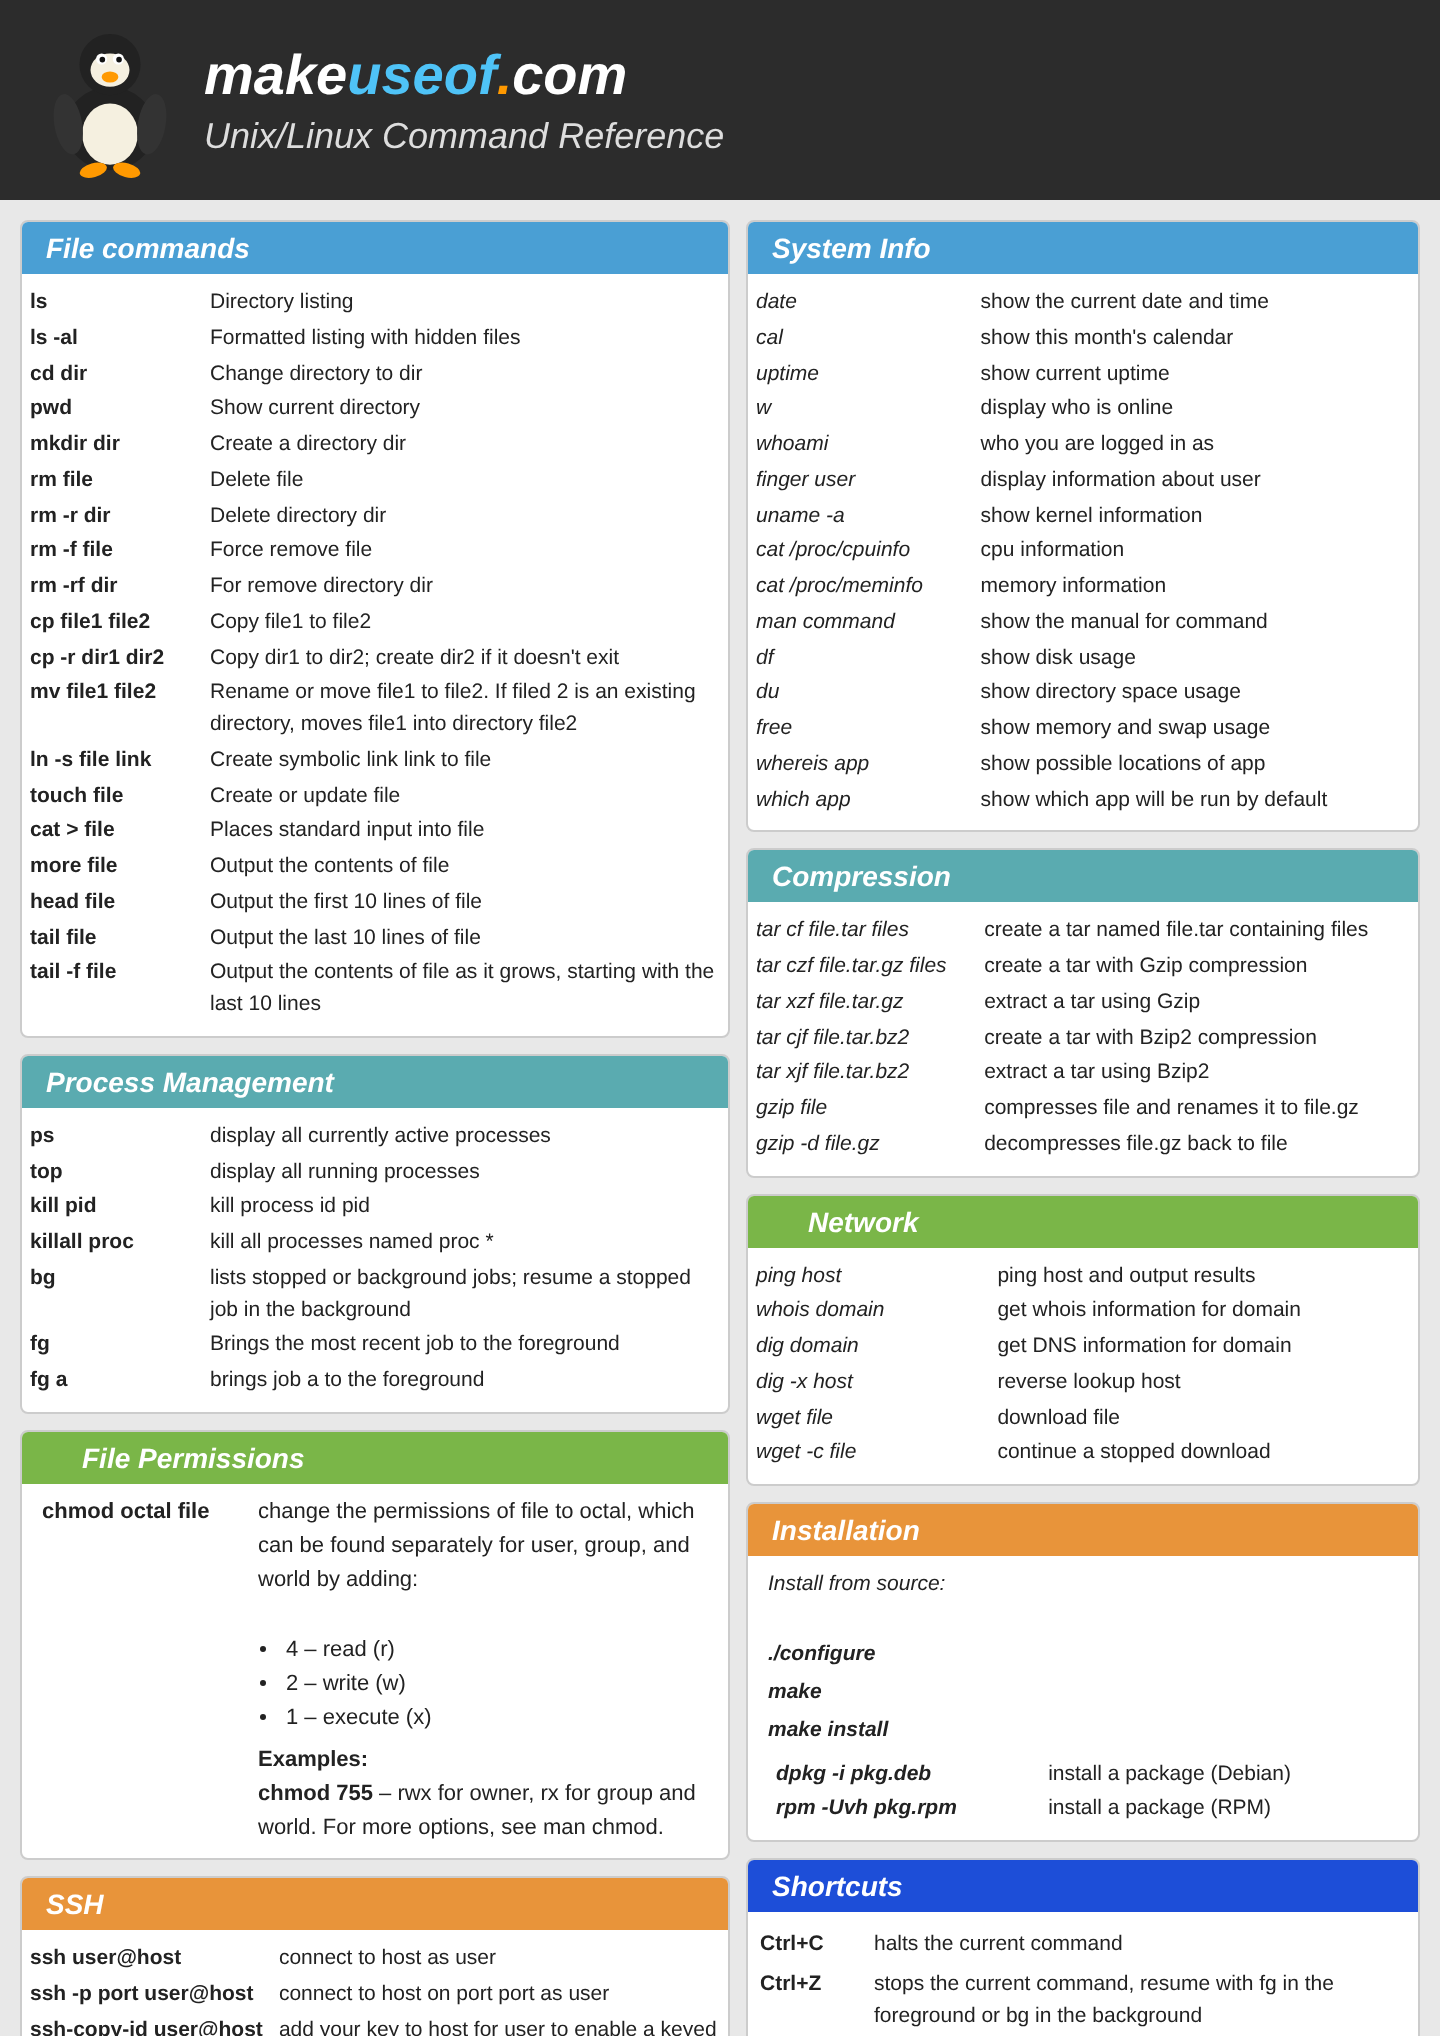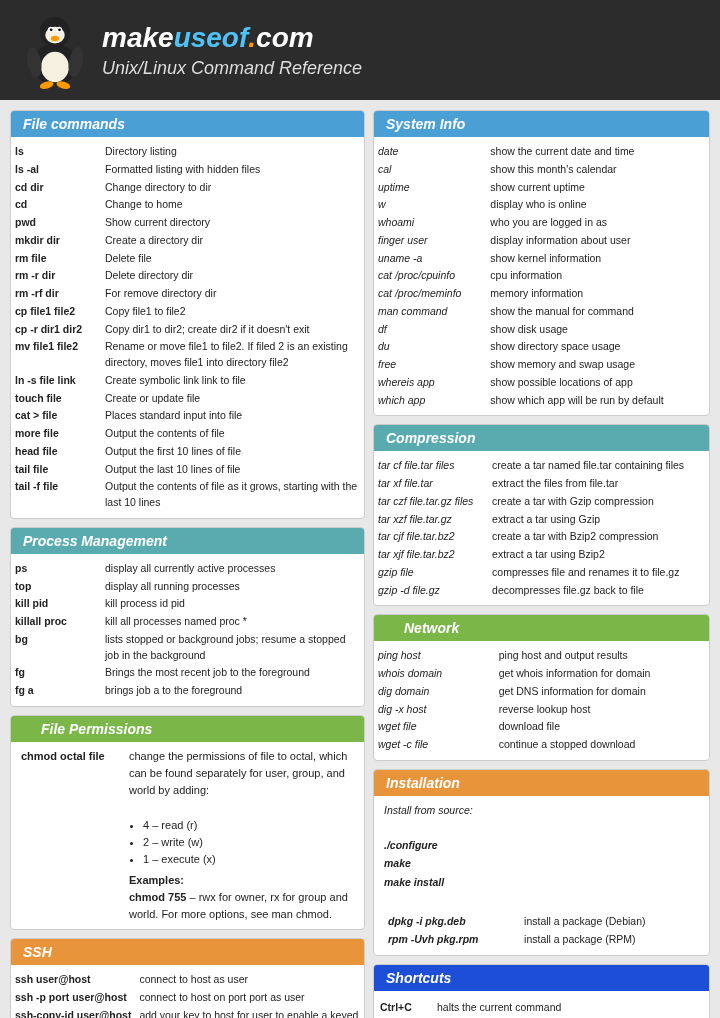--- a/index.html
+++ b/index.html
@@ -231,38 +231,38 @@
               </tr>
               <tr>
                 <td style="font-weight: bold;">ls -al</td>
                 <td>Formatted listing with hidden files</td>
               </tr>
               <tr>
                 <td style="font-weight: bold;">cd dir</td>
                 <td>Change directory to dir</td>
               </tr>
               <tr>
-                <td style="font-weight: bold;">cd</td>
-                <td>Change to home</td>
-              </tr>
-              <tr>
                 <td style="font-weight: bold;">pwd</td>
                 <td>Show current directory</td>
               </tr>
               <tr>
                 <td style="font-weight: bold;">mkdir dir</td>
                 <td>Create a directory dir</td>
               </tr>
               <tr>
                 <td style="font-weight: bold;">rm file</td>
                 <td>Delete file</td>
               </tr>
               <tr>
                 <td style="font-weight: bold;">rm -r dir</td>
                 <td>Delete directory dir</td>
+              </tr>
+              <tr>
+                <td style="font-weight: bold;">rm -f file</td>
+                <td>Force remove file</td>
               </tr>
               <tr>
                 <td style="font-weight: bold;">rm -rf dir</td>
                 <td>For remove directory dir</td>
               </tr>
               <tr>
                 <td style="font-weight: bold;">cp file1 file2</td>
                 <td>Copy file1 to file2</td>
               </tr>
               <tr>
@@ -464,24 +464,20 @@
     <div class="section">
       <div class="section-header teal">Compression</div>
       <div class="section-body">
         <table class="cmd-table italic-first">
           <tbody id="compression-rows">
               <tr>
                 <td style="font-style: italic;">tar cf file.tar files</td>
                 <td>create a tar named file.tar containing files</td>
               </tr>
               <tr>
-                <td style="font-style: italic;">tar xf file.tar</td>
-                <td>extract the files from file.tar</td>
-              </tr>
-              <tr>
                 <td style="font-style: italic;">tar czf file.tar.gz files</td>
                 <td>create a tar with Gzip compression</td>
               </tr>
               <tr>
                 <td style="font-style: italic;">tar xzf file.tar.gz</td>
                 <td>extract a tar using Gzip</td>
               </tr>
               <tr>
                 <td style="font-style: italic;">tar cjf file.tar.bz2</td>
                 <td>create a tar with Bzip2 compression</td>
@@ -539,21 +535,21 @@
 
     <div class="section">
       <div class="section-header orange">Installation</div>
       <div class="install-body">
         <div class="install-source">Install from source:</div>
         <div id="install-source-cmds" style="font-weight:bold;font-style:italic;line-height:1.8;">
             <div>./configure</div>
             <div>make</div>
             <div>make install</div>
           </div>
-        <table class="cmd-table" style="margin-top:21px;">
+        <table class="cmd-table" style="margin-top:4px;">
           <tbody id="install-pkg-rows">
               <tr>
                 <td style="font-weight: bold; font-style: italic;">dpkg -i pkg.deb</td>
                 <td>install a package (Debian)</td>
               </tr>
               <tr>
                 <td style="font-weight: bold; font-style: italic;">rpm -Uvh pkg.rpm</td>
                 <td>install a package (RPM)</td>
               </tr>
             </tbody>

